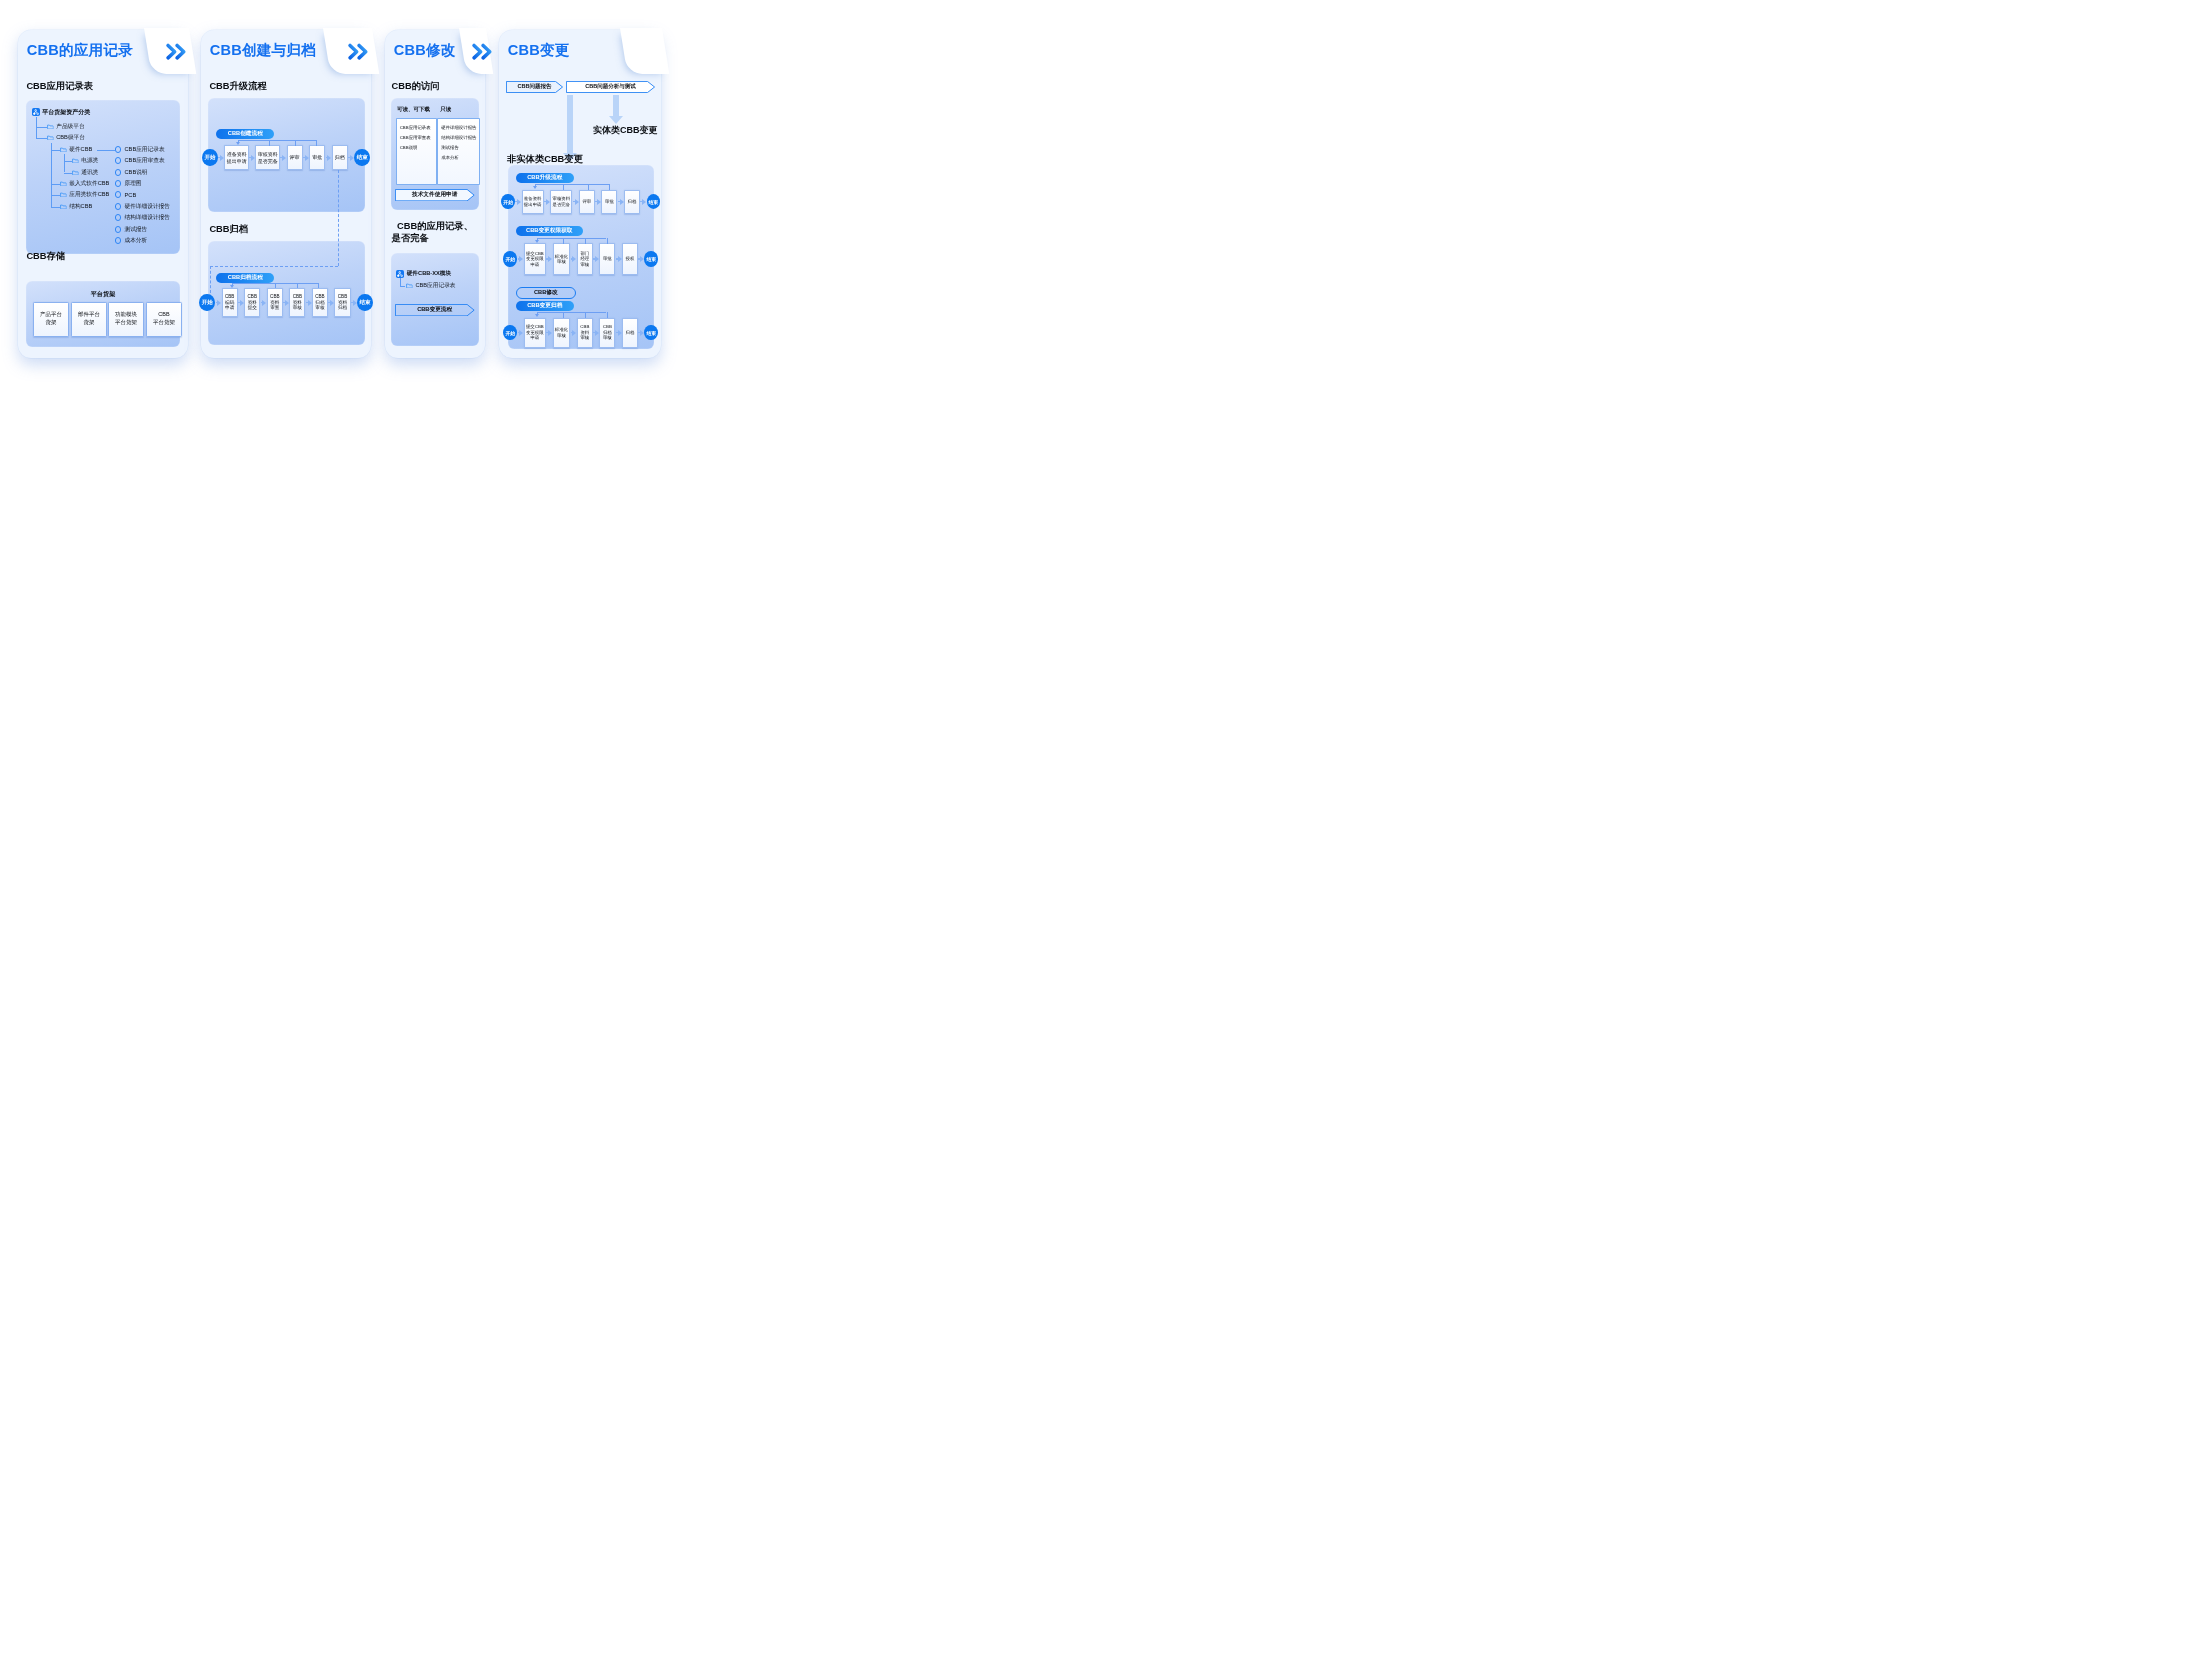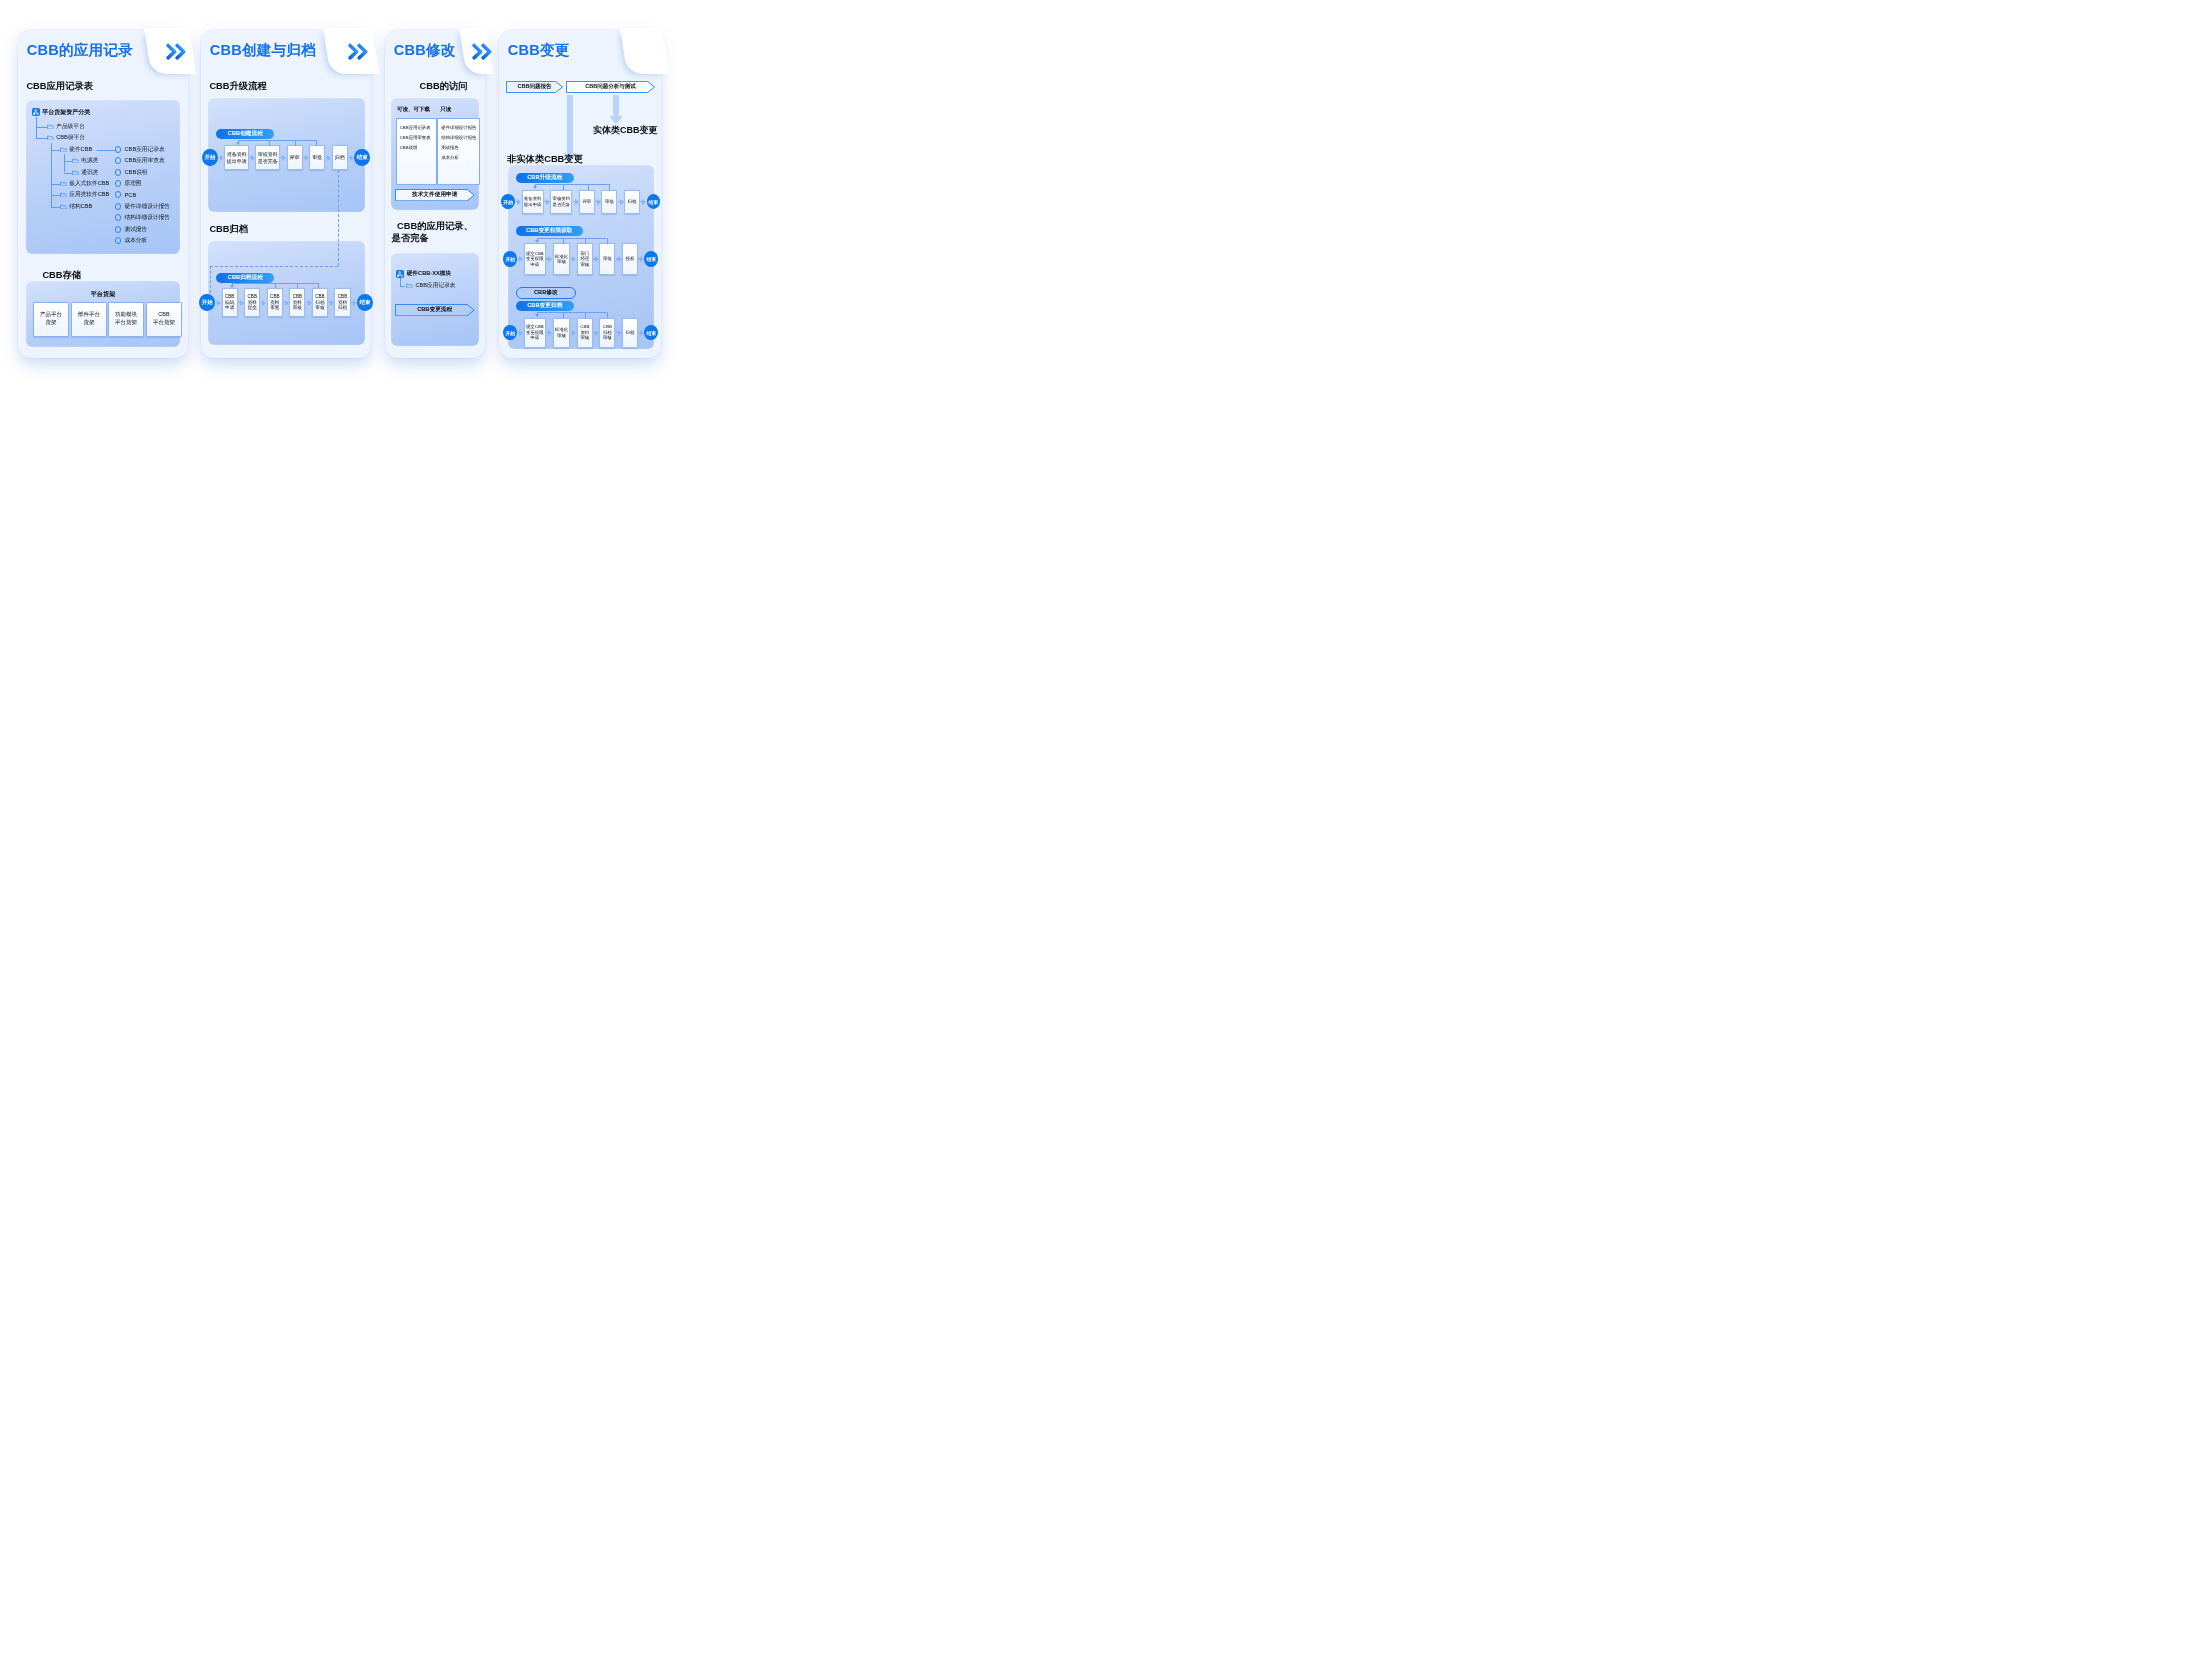--- a/index.html
+++ b/index.html
@@ -226,21 +226,21 @@
       <div class="drow" style="left:89px;top:126px;">
           <span class="ring"></span>
           <span>测试报告</span>
         </div>
       <div class="drow" style="left:89px;top:137px;">
           <span class="ring"></span>
           <span>成本分析</span>
         </div>
     </div>
 
-    <div class="h" style="left:8.4px;top:239px;margin-left:16px;">CBB存储</div>
+    <div class="h" style="left:8.4px;top:220px;">CBB存储</div>
     <div class="card" style="left:8px;top:251px;width:154px;height:66px;">
       <div style="position:absolute;left:0;right:0;top:9.7px;text-align:center;font-size:6.2px;font-weight:700;">平台货架</div>
       <div class="shelfbox" style="left:7px;top:21px;">产品平台
 货架</div>
       <div class="shelfbox" style="left:45px;top:21px;">部件平台
 货架</div>
       <div class="shelfbox" style="left:82px;top:21px;">功能模块
 平台货架</div>
       <div class="shelfbox" style="left:120px;top:21px;">CBB
 平台货架</div>
@@ -329,21 +329,21 @@
       </div>
   </div>
 
   <div class="pwrap" style="left:385px;width:100px;">
     <div class="panel"></div>
     <div class="notch" style="right:-1.3px;width:27px;"></div>
     <svg class="chev" style="right:-7px;top:12px;width:21px;height:19.4px;" viewBox="0 0 47 44" width="21" height="19.4">
         <use href="#chevsym"></use>
       </svg>
     <div class="ptitle">CBB修改</div>
-    <div class="h" style="left:6.6px;top:50px;margin-left:28px;">CBB的访问</div>
+    <div class="h" style="left:6.6px;top:50px;">CBB的访问</div>
 
     <div class="card" style="left:6.2px;top:68px;width:88px;height:112px;">
       <div class="lab" style="left:5.7px;top:8.8px;">可读、可下载</div>
       <div class="lab" style="left:49px;top:8.8px;">只读</div>
       <div class="accbox" style="left:4.4px;top:20px;width:34px;height:61px;">
         <div>CBB应用记录表</div>
         <div>CBB应用审查表</div>
         <div>CBB说明</div>
       </div>
       <div class="accbox" style="left:46px;top:20px;width:35px;height:61px;">

